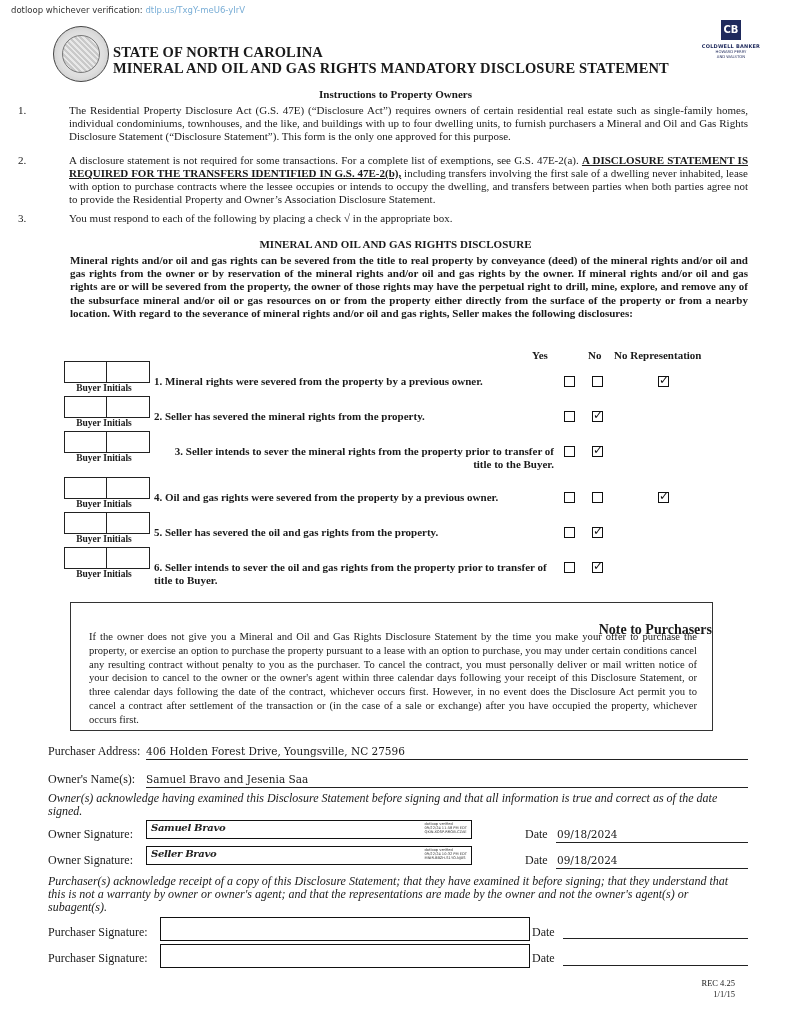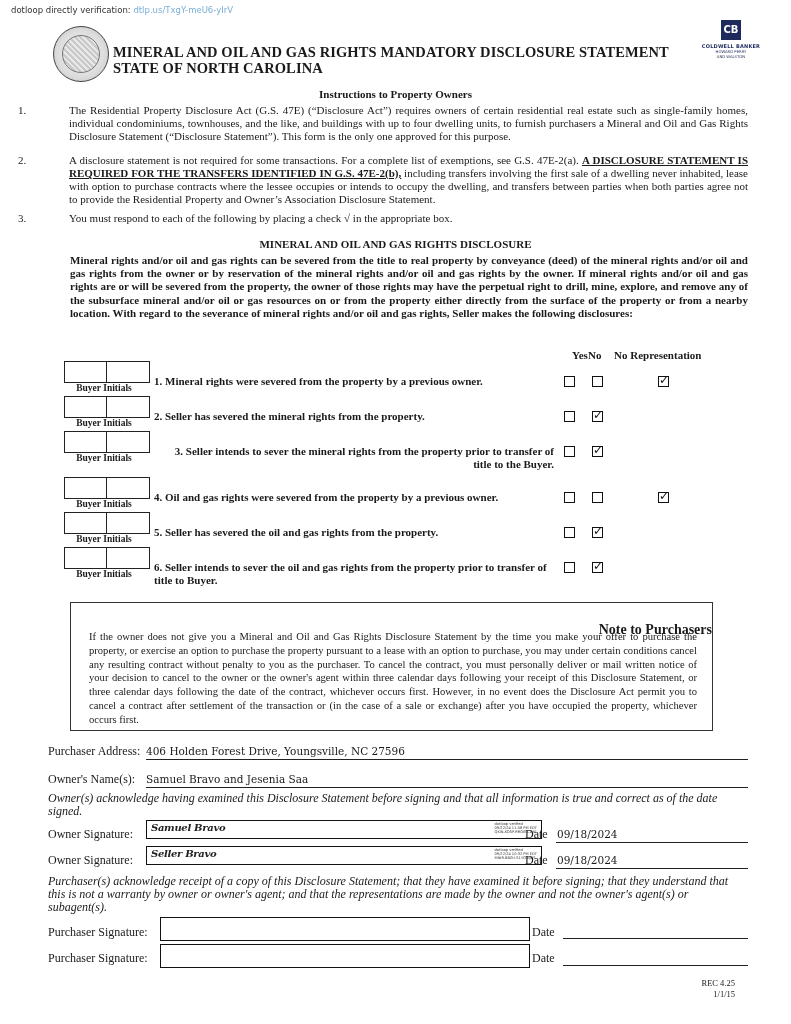--- a/index.html
+++ b/index.html
@@ -44,39 +44,39 @@
   .note { position: absolute; left: 70px; top: 602px; width: 643px; height: 129px; border: 1.4px solid #333; }
   .note-title { position: absolute; left: 0; top: 19px; width: 100%; text-align: right; font-weight: bold; font-size: 14px; }
   .note-body { position: absolute; left: 18px; top: 27px; width: 608px; font-size: 10.6px; line-height: 13.8px; text-align: justify; }
 
   .lbl { position: absolute; font-size: 12px; }
   .fill { position: absolute; font-family: "DejaVu Serif", serif; font-size: 10.5px; }
   .rule { position: absolute; height: 0; border-bottom: 1px solid #222; }
 
   .ital { position: absolute; left: 48px; width: 700px; font-style: italic; font-size: 12px; line-height: 13px; }
 
-  .sigbox { position: absolute; left: 146px; width: 396px; height: 19px; border: 1.5px solid #111; }
+  .sigbox { position: absolute; left: 146px; width: 326px; height: 19px; border: 1.5px solid #111; }
   .sigbox.big { left: 160px; width: 370px; height: 24px; border-width: 1.6px; }
   .sig-script { position: absolute; left: 4px; top: 1px; font-family: "DejaVu Serif", serif; font-style: italic; font-weight: bold; font-size: 10px; color: #222; letter-spacing: -0.3px; }
   .sig-stamp { position: absolute; right: 4px; top: 1px; font-family: "DejaVu Sans", sans-serif; font-size: 3.6px; line-height: 4.2px; color: #333; text-align: left; }
 
   .footer { position: absolute; right: 56px; text-align: right; font-size: 8.5px; line-height: 11px; }
 </style>
 </head>
 <body>
 
 <div class="verify">
-  <span>dotloop directly verification:</span>
+  <span>dotloop whichever verification:</span>
   <a>dtlp.us/TxgY-meU6-yIrV</a>
 </div>
 
 <div class="seal"></div>
 <div class="title">
+  <div>STATE OF NORTH CAROLINA</div>
   <div>MINERAL AND OIL AND GAS RIGHTS MANDATORY DISCLOSURE STATEMENT</div>
-  <div>STATE OF NORTH CAROLINA</div>
 </div>
 <div class="cb-logo">
   <div class="cb-mark">CB</div>
   <div class="cb-name">COLDWELL BANKER</div>
   <div class="cb-sub">HOWARD PERRY</div>
   <div class="cb-sub">AND WALSTON</div>
 </div>
 
 <div class="h-center" style="top:88px;">Instructions to Property Owners</div>
 
@@ -89,21 +89,21 @@
   <div class="body"><span>A disclosure statement is not required for some transactions. For a complete list of exemptions, see G.S. 47E-2(a). </span><span class="u">A DISCLOSURE STATEMENT IS REQUIRED FOR THE TRANSFERS IDENTIFIED IN  G.S. 47E-2(b),</span><span> including transfers involving the first sale of a dwelling never inhabited, lease with option to purchase contracts where the lessee occupies or intends to occupy the dwelling, and transfers between parties when both parties agree not to provide the Residential Property and Owner’s Association Disclosure Statement.</span></div>
 </div>
 <div class="instr" style="top:212px;">
   <span class="num">3.</span>
   <div class="body">You must respond to each of the following by placing a check √  in the appropriate box.</div>
 </div>
 
 <div class="h-center" style="top:238px; font-weight:bold;">MINERAL AND OIL AND GAS RIGHTS DISCLOSURE</div>
 <div class="disc-para">Mineral rights and/or oil and gas rights can be severed from the title to real property by conveyance (deed) of the mineral rights and/or oil and gas rights from the owner or by reservation of the mineral rights and/or oil and gas rights by the owner. If mineral rights and/or oil and gas rights are or will be severed from the property, the owner of those rights may have the perpetual right to drill, mine, explore, and remove any of the subsurface mineral and/or oil or gas resources on or from the property either directly from the surface of the property or from a nearby location. With regard to the severance of mineral rights and/or oil and gas rights, Seller makes the following disclosures:</div>
 
-<div class="col-head" style="left:572px;text-align:center;">Yes</div>
+<div class="col-head" style="left:532px;text-align:center;">Yes</div>
 <div class="col-head" style="left:588px;">No</div>
 <div class="col-head" style="left:614px;">No Representation</div>
 
 <div class="initials" style="top:361px;">
     <div class="half l"></div>
     <div class="half r"></div>
   </div>
 <div class="init-label" style="top:383px;">Buyer Initials</div>
 <div class="q-text" style="top:375px;">1. Mineral rights were severed from the property by a previous owner.</div>
 <div class="chk" style="left:564px; top:376px;"></div>

